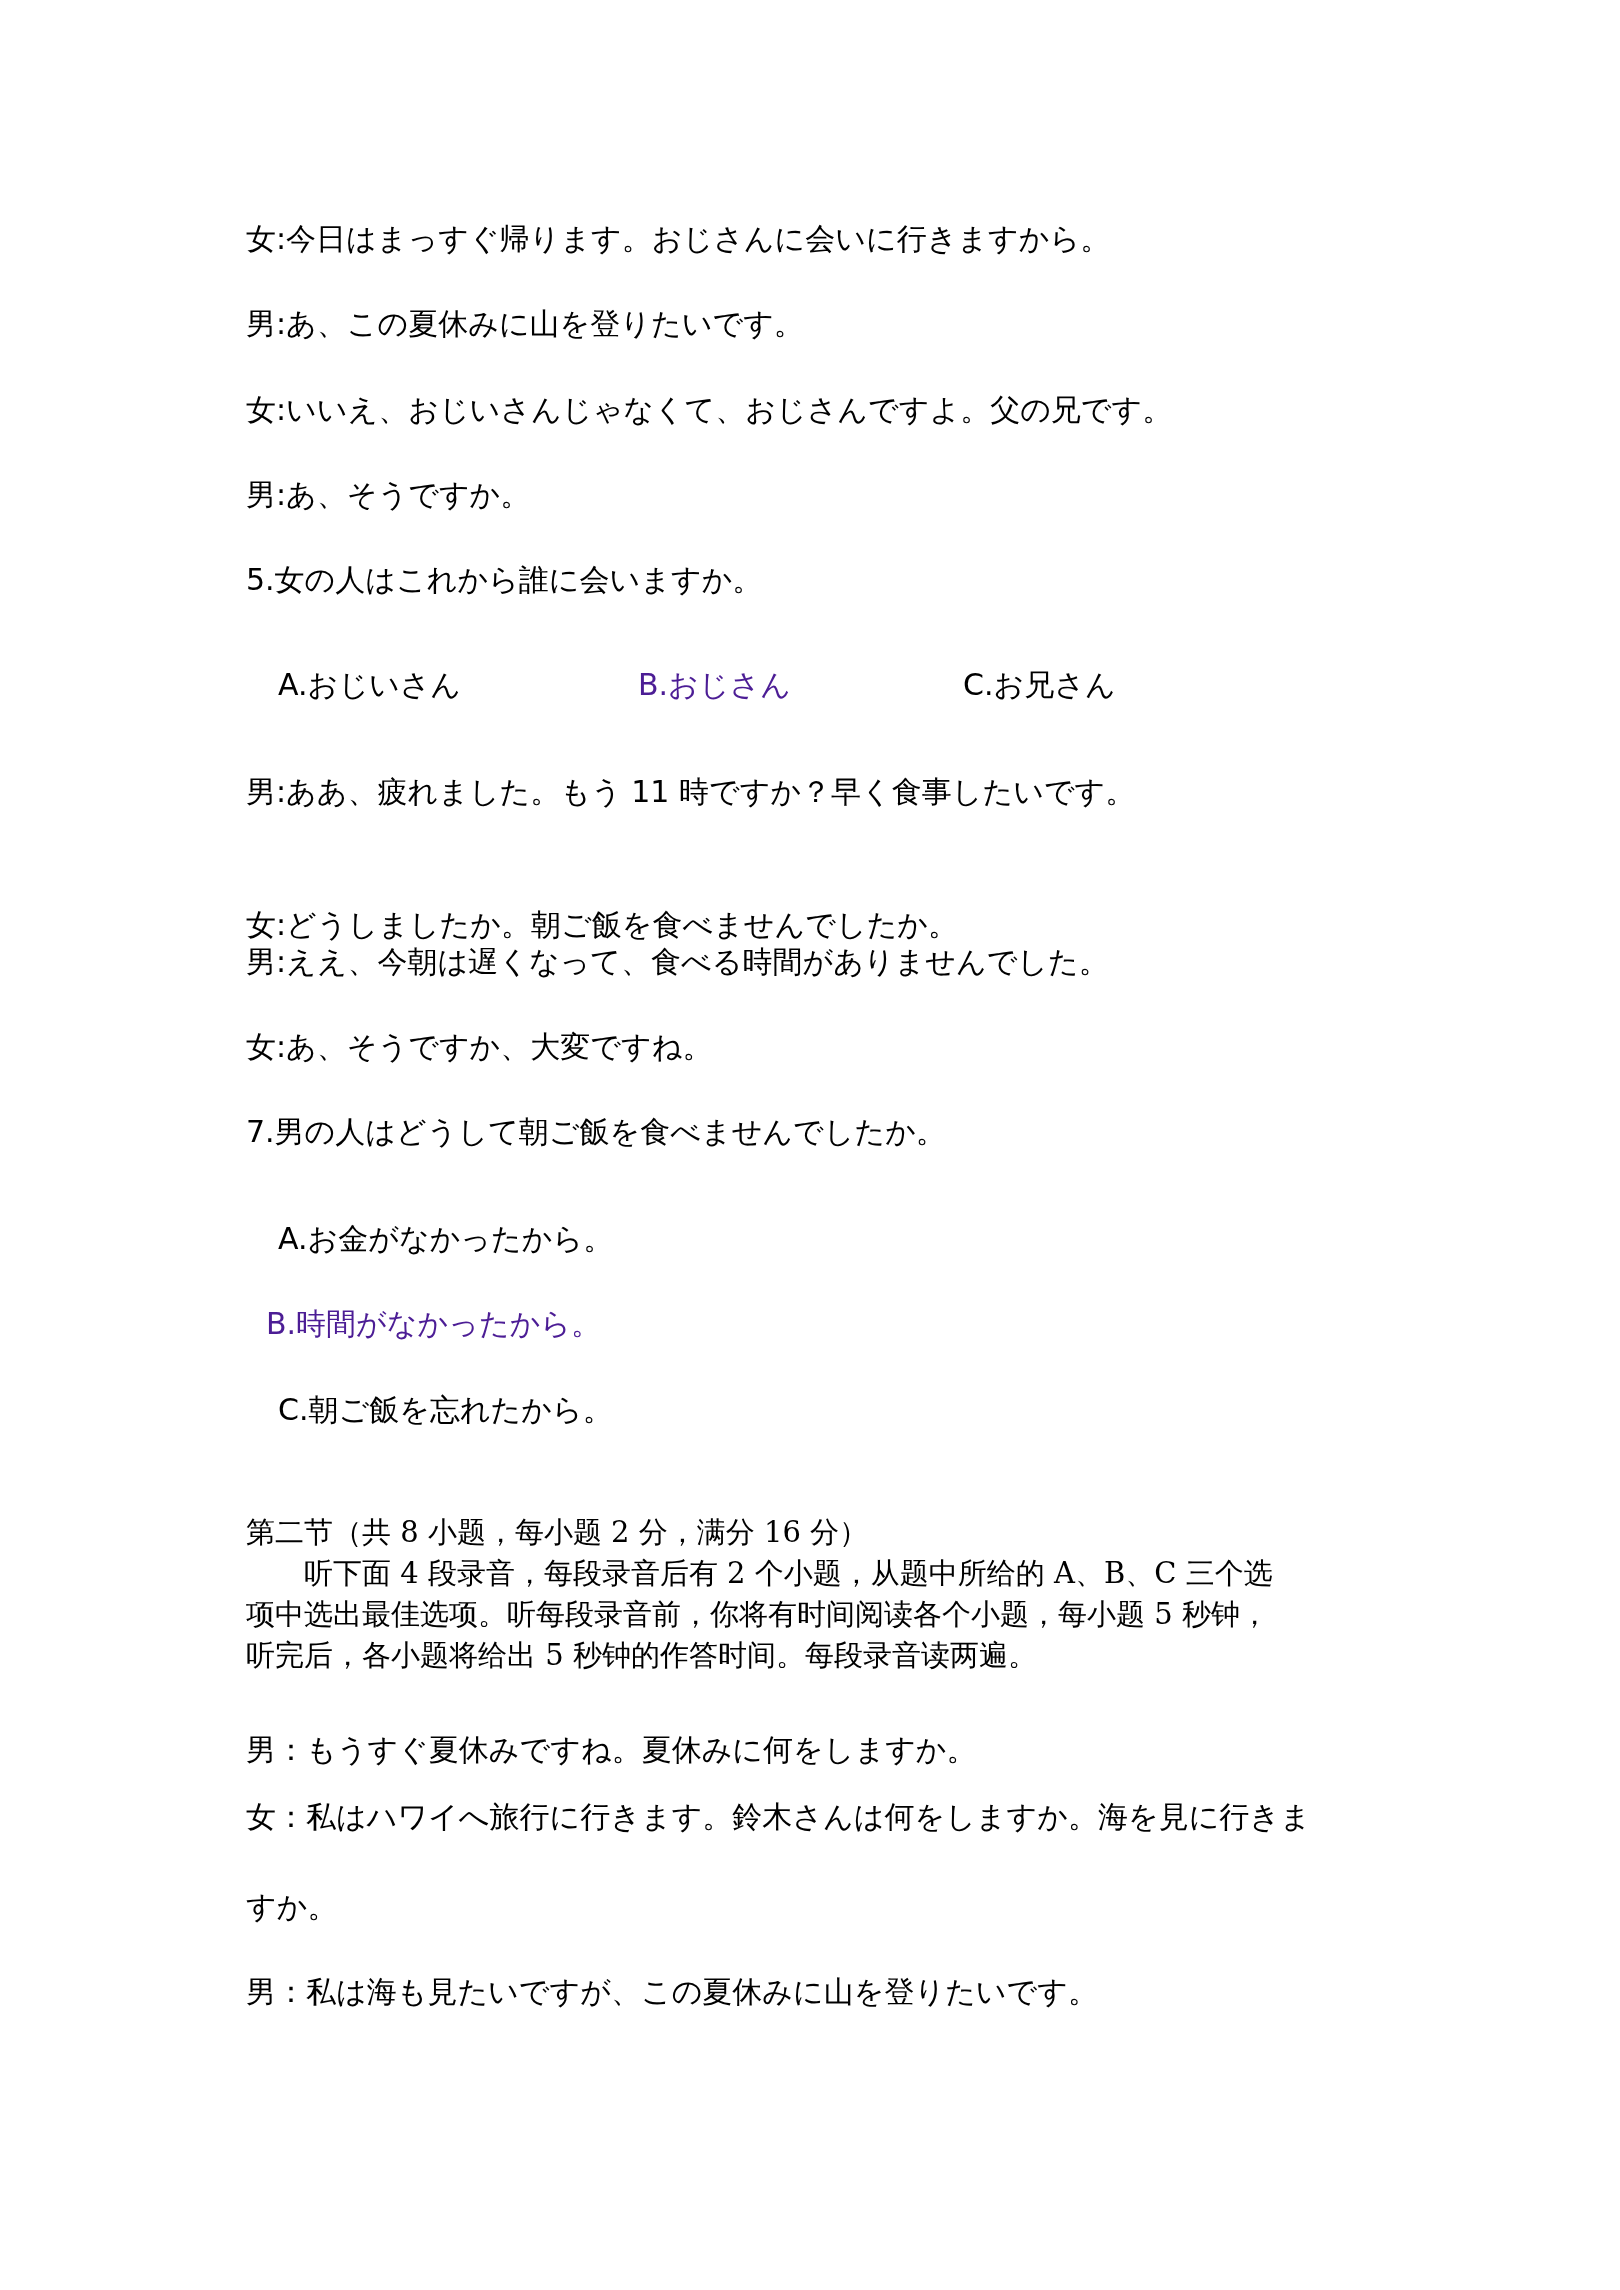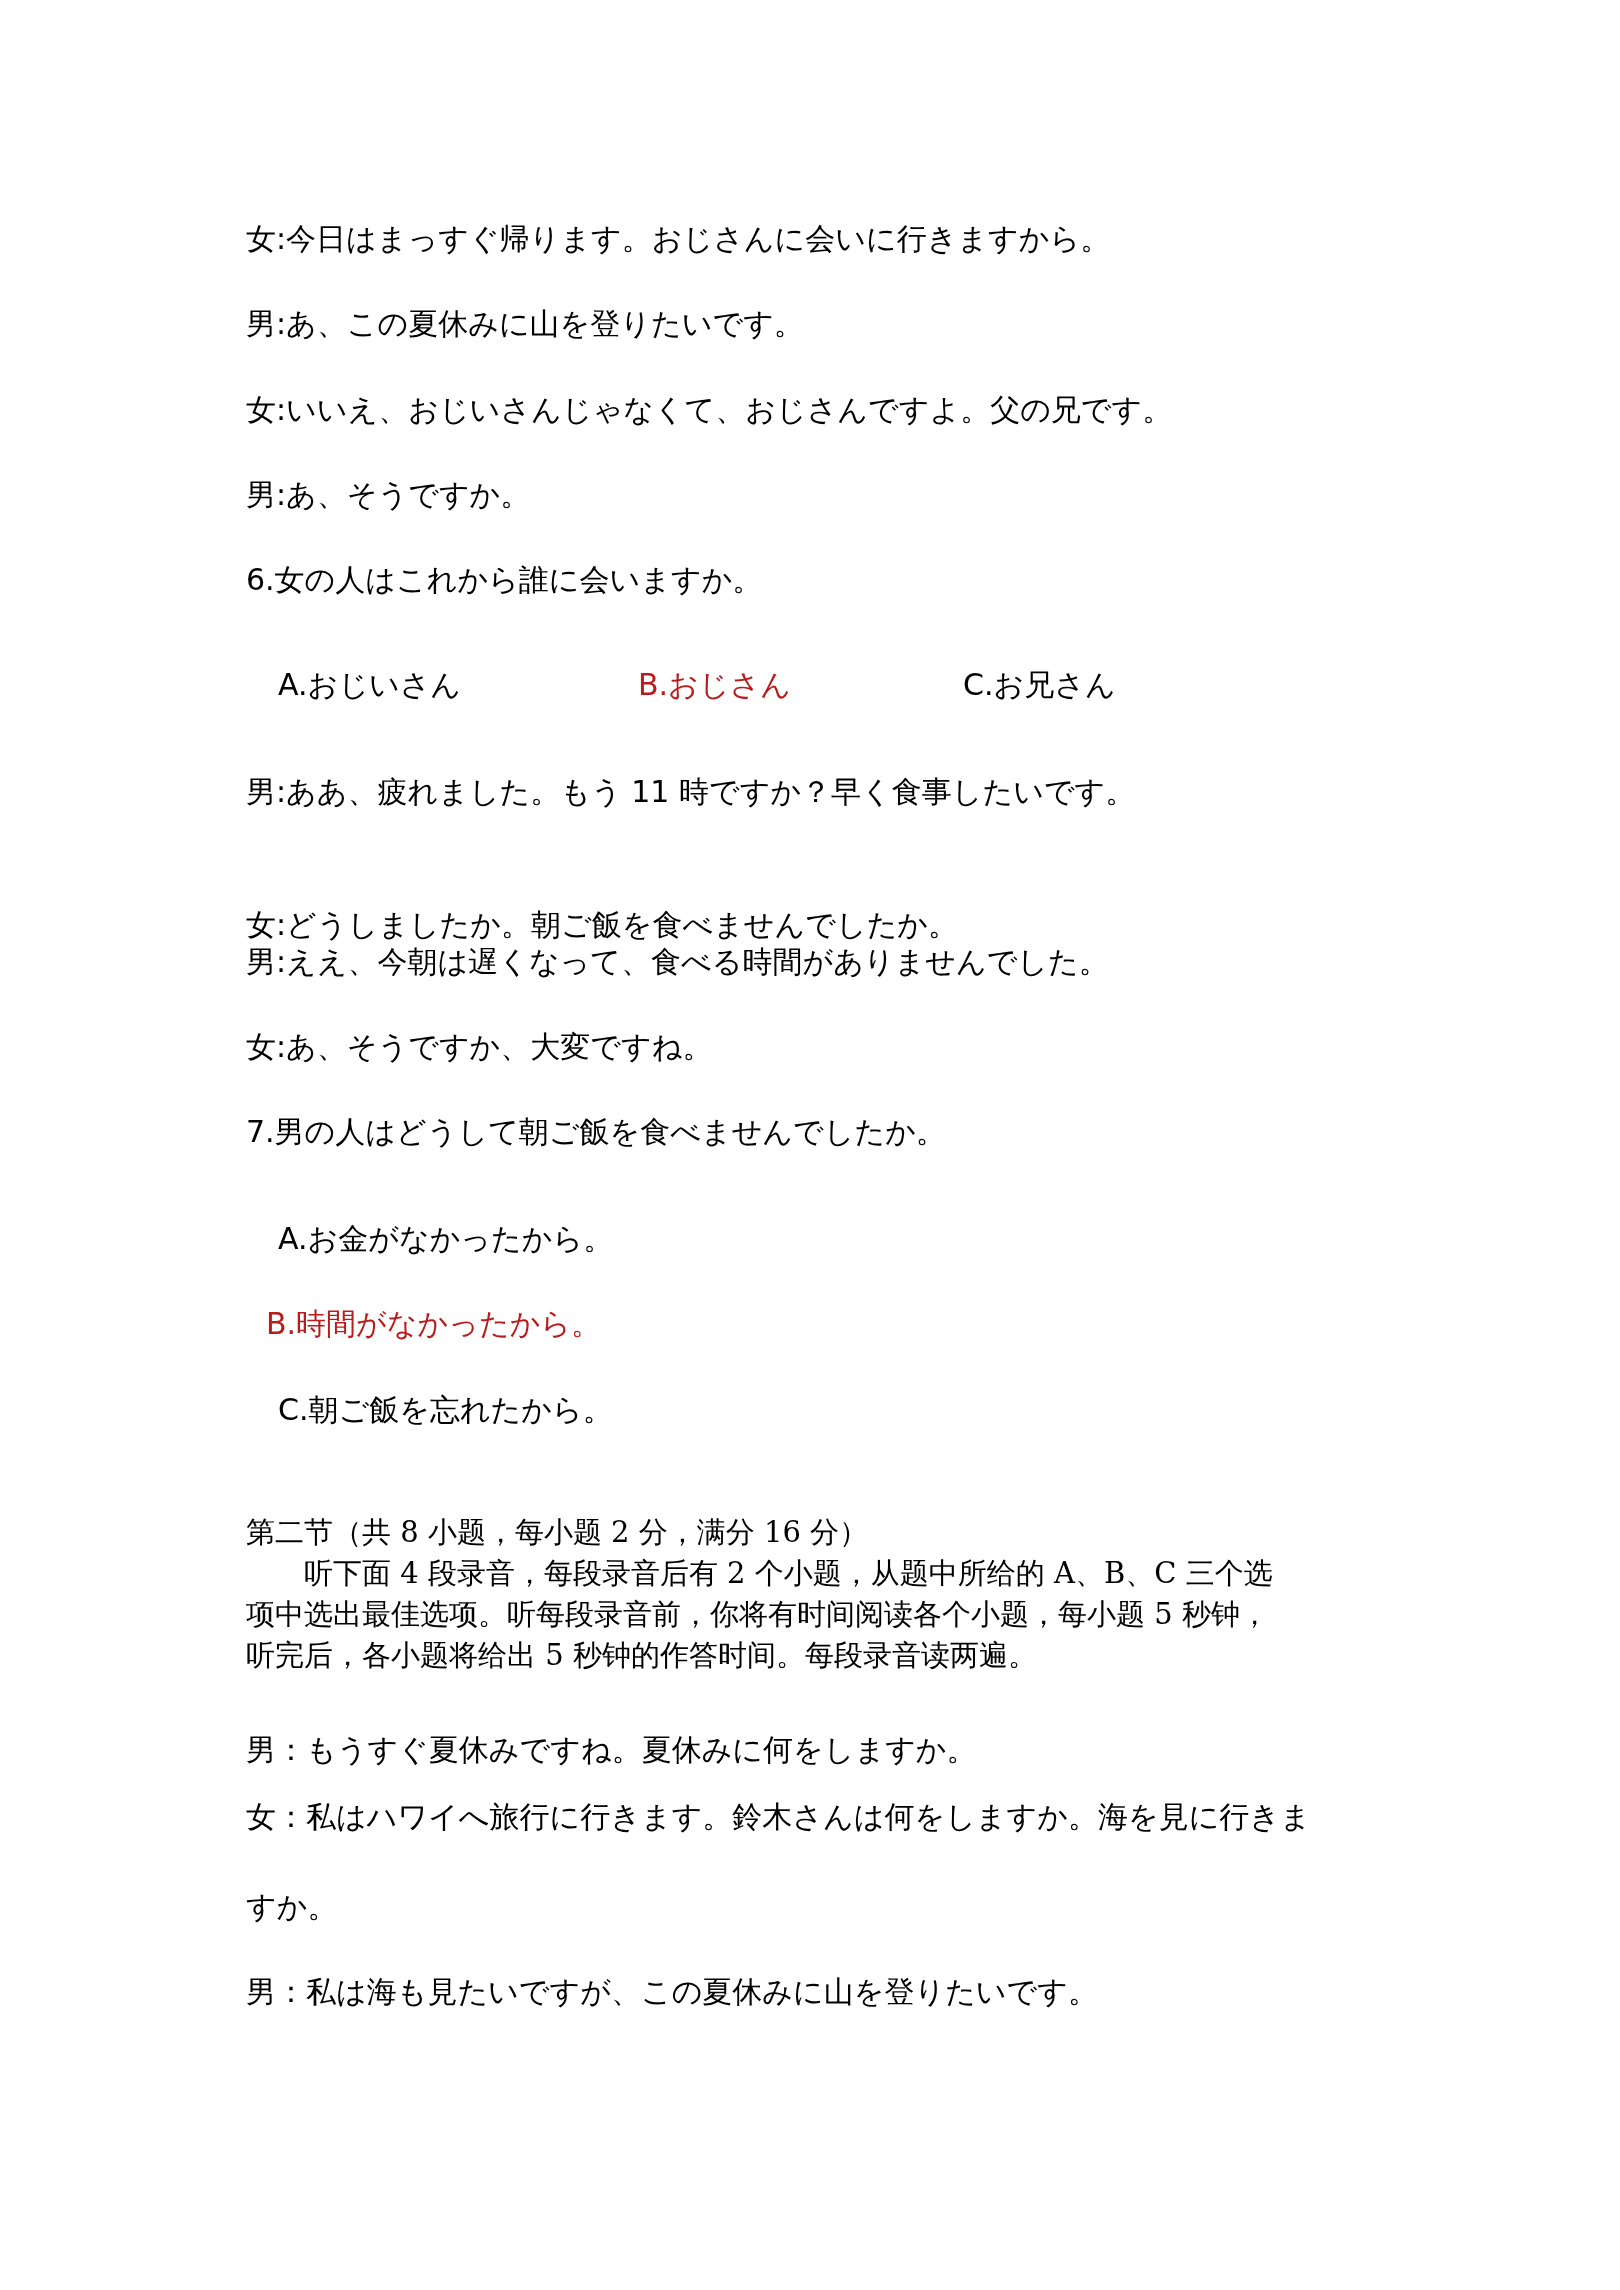--- a/index.html
+++ b/index.html
@@ -1,34 +1,34 @@
 <!DOCTYPE html>
 <html style="font-size:14.3px"><head>
 <meta charset="utf-8">
 <style>
   html, body { margin: 0; padding: 0; background: #ffffff; }
   body { width: 1620px; height: 2291px; position: relative; overflow: hidden;
          font-family: "DejaVu Sans", "Liberation Sans", sans-serif; color: #000; }
   .line { position: absolute; left: 246px; font-size: 30px; line-height: 39px; white-space: nowrap; }
-  .red { color: #b91c1c; }
+  .red { color: #4c1d95; }
   .serif { font-family: "DejaVu Serif", "Liberation Serif", serif; font-size: 29px; line-height: 41px; }
   .opt { position: absolute; font-size: 30px; line-height: 39px; white-space: nowrap; margin-top: 22px; }
 </style>
 </head>
 <body>
 
 <div>
   <div class="line" style="top:219px">女:今日はまっすぐ帰ります。おじさんに会いに行きますから。</div>
   <div class="line" style="top:304px">男:あ、この夏休みに山を登りたいです。</div>
   <div class="line" style="top:390px">女:いいえ、おじいさんじゃなくて、おじさんですよ。父の兄です。</div>
   <div class="line" style="top:475px">男:あ、そうですか。</div>
 </div>
 
 <div>
-  <div class="line" style="top:560px">6.女の人はこれから誰に会いますか。</div>
+  <div class="line" style="top:560px">5.女の人はこれから誰に会いますか。</div>
   <div class="opt" style="top:643px; left:278px">A.おじいさん</div>
   <div class="opt red" style="top:643px; left:638px">B.おじさん</div>
   <div class="opt" style="top:643px; left:963px">C.お兄さん</div>
 </div>
 
 <div>
   <div class="line" style="top:772px">男:ああ、疲れました。もう 11 時ですか？早く食事したいです。</div>
   <div class="line" style="top:905px">女:どうしましたか。朝ご飯を食べませんでしたか。</div>
   <div class="line" style="top:942px">男:ええ、今朝は遅くなって、食べる時間がありませんでした。</div>
   <div class="line" style="top:1027px">女:あ、そうですか、大変ですね。</div>

